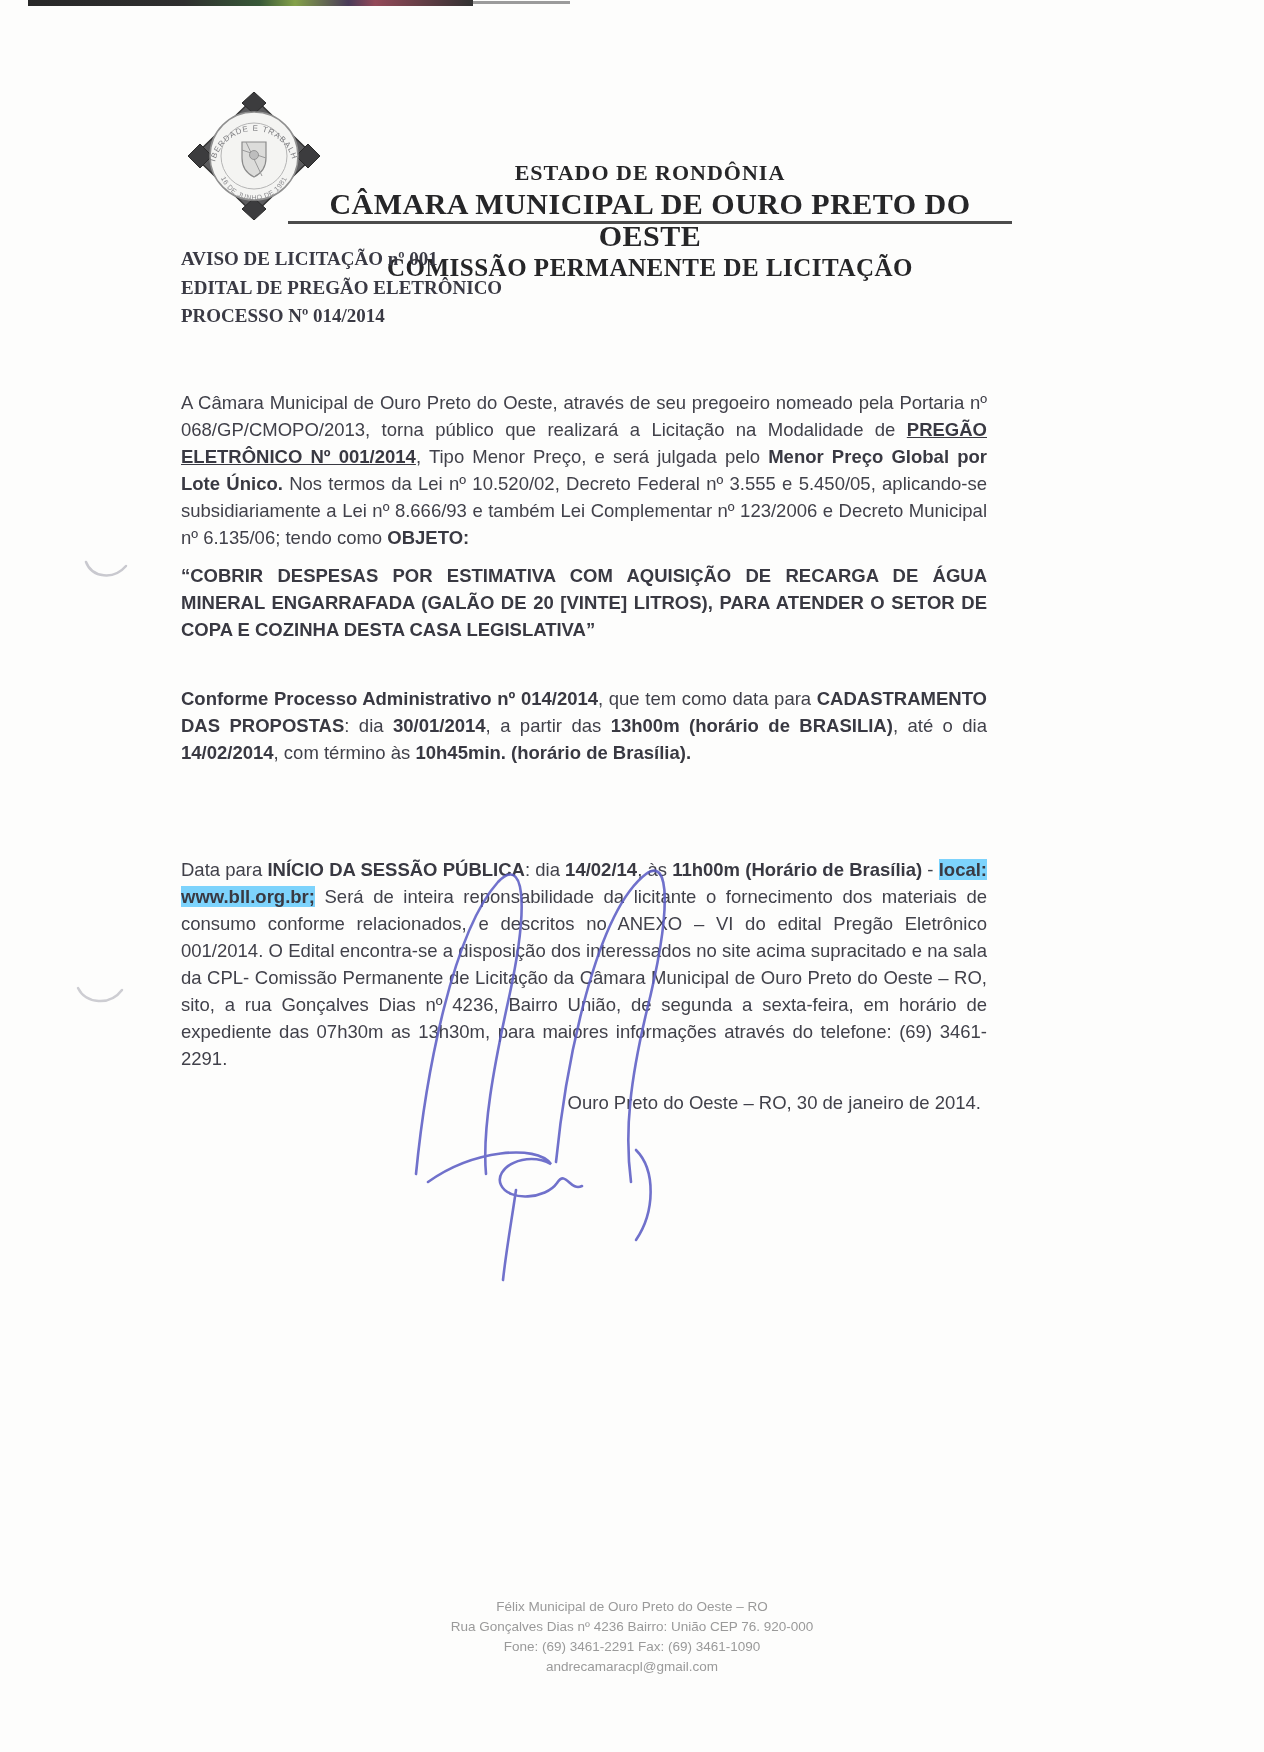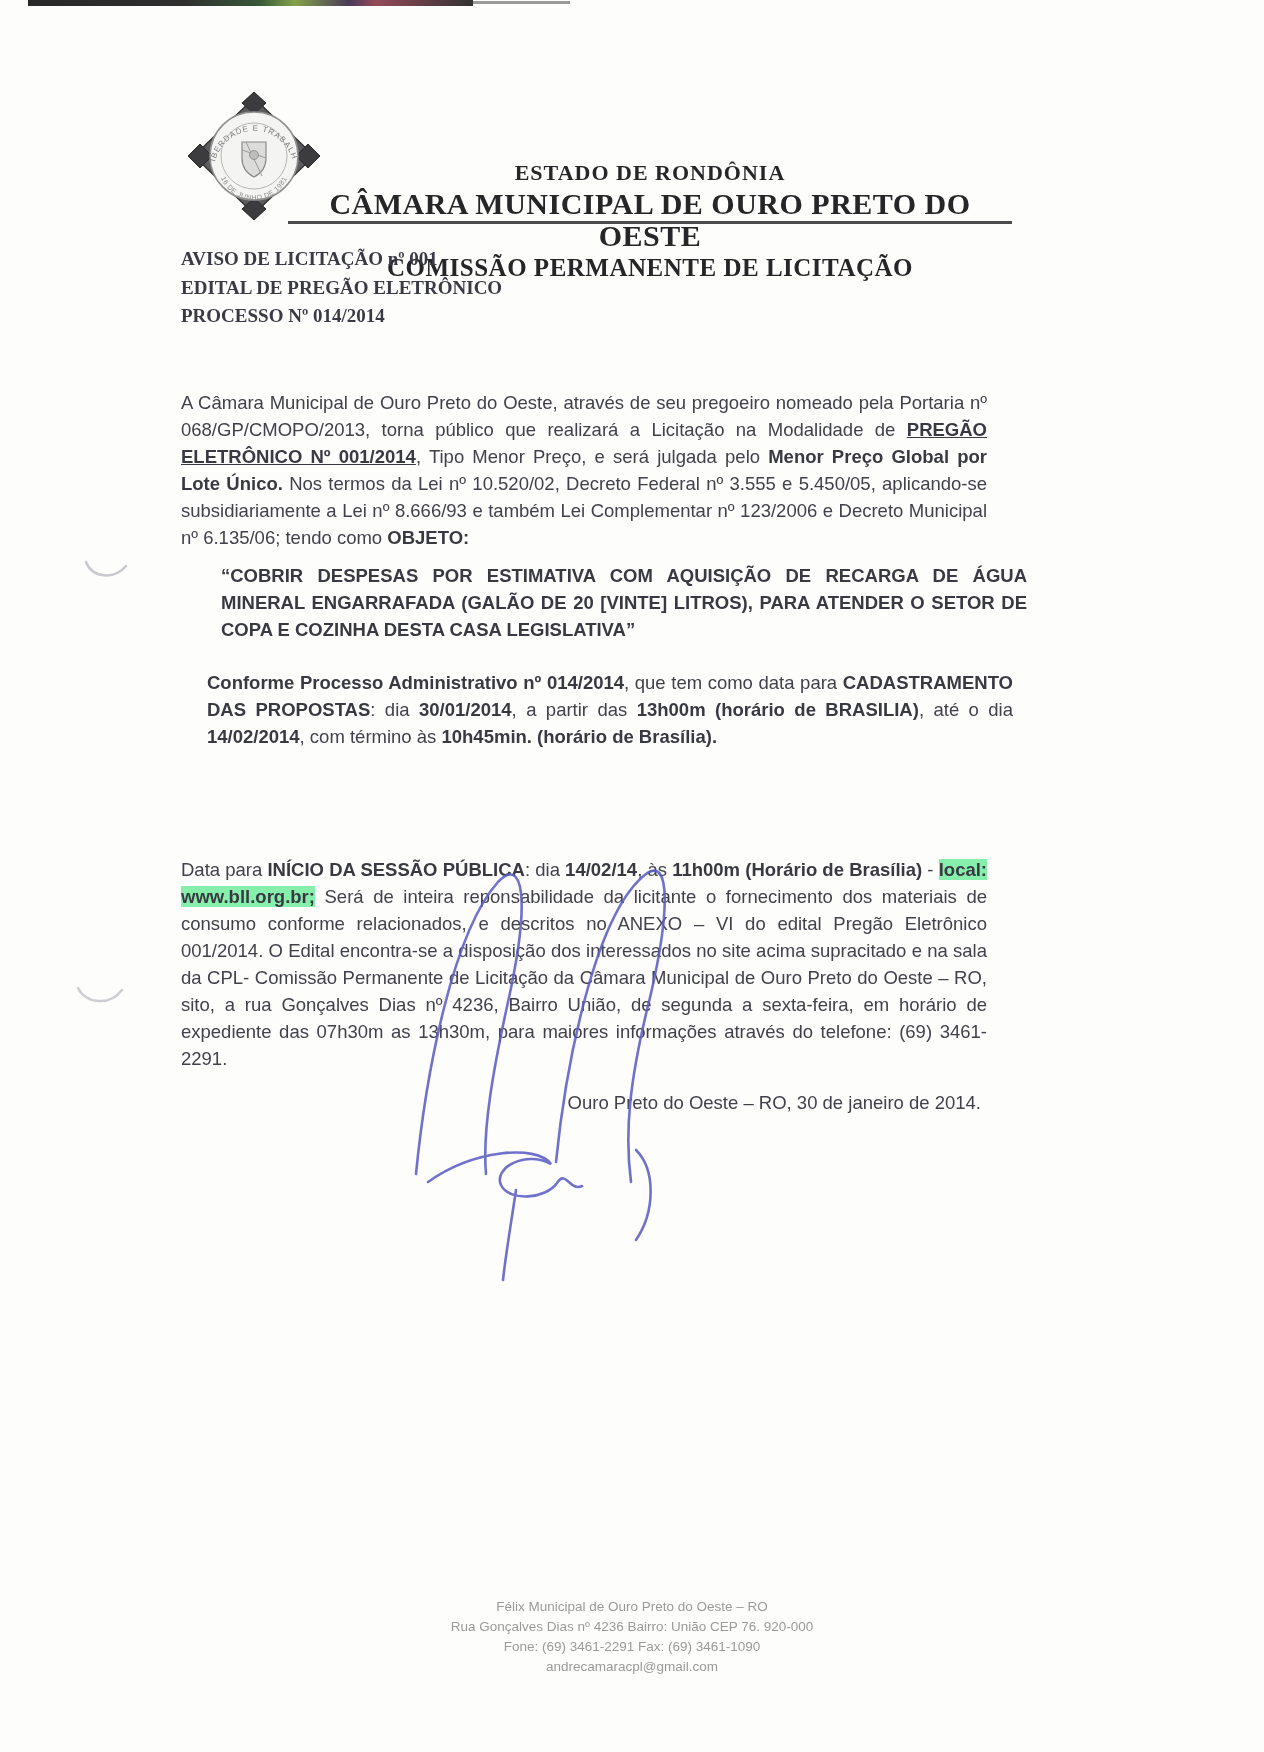--- a/index.html
+++ b/index.html
@@ -31,24 +31,24 @@
   .hdr .h1{font-size:22px;letter-spacing:1px;line-height:30px;}
   .hdr .h2{font-size:30px;letter-spacing:.5px;line-height:32px;}
   .hdr .h3{font-size:25px;letter-spacing:.5px;line-height:31px;}
   .hdr-rule{position:absolute;left:288px;top:221px;width:724px;height:3px;background:#4c4c4c;}
   
   .title-block{position:absolute;left:181px;top:245px;font-size:19px;font-weight:bold;color:#3a3a44;line-height:28.5px;font-family:Liberation Serif, serif;}
   
   .para{position:absolute;left:181px;width:806px;font-size:18.5px;line-height:27px;text-align:justify;color:#41414a;}
   .b{font-weight:bold;color:#393942;}
   .u{text-decoration:underline;}
-  .hl{background:#86efac;}
+  .hl{background:#7dd3fc;}
   .p1{top:370px;}
-  .p2{top:543px;font-weight:bold;color:#393942;margin-left:40px;}
-  .p3{top:650px;margin-left:26px;}
+  .p2{top:543px;font-weight:bold;color:#393942;}
+  .p3{top:666px;}
   .p4{top:837px;}
   .date-line{position:absolute;left:181px;top:1092px;width:800px;text-align:right;font-size:18.5px;color:#41414a;}
   .sig-block{position:absolute;left:358px;top:1187px;width:440px;text-align:center;font-size:18.5px;color:#41414a;line-height:31px;}
   .sig-ink{position:absolute;left:398px;top:852px;pointer-events:none;}
   
   .footer{
     position:absolute;left:382px;top:1597px;width:500px;text-align:center;
     font-size:13.5px;line-height:20px;color:#9a9a9a;
   }
 </style>

